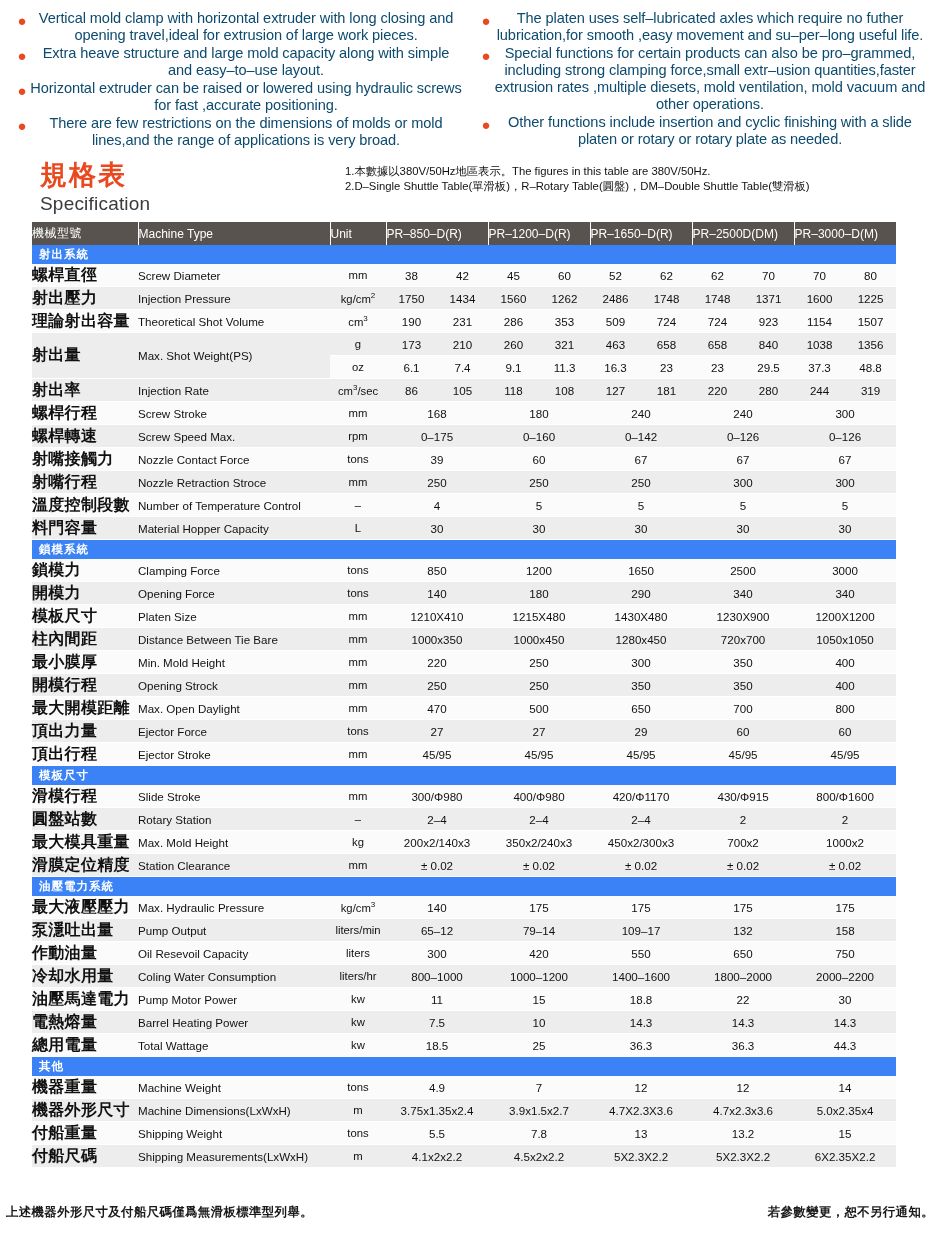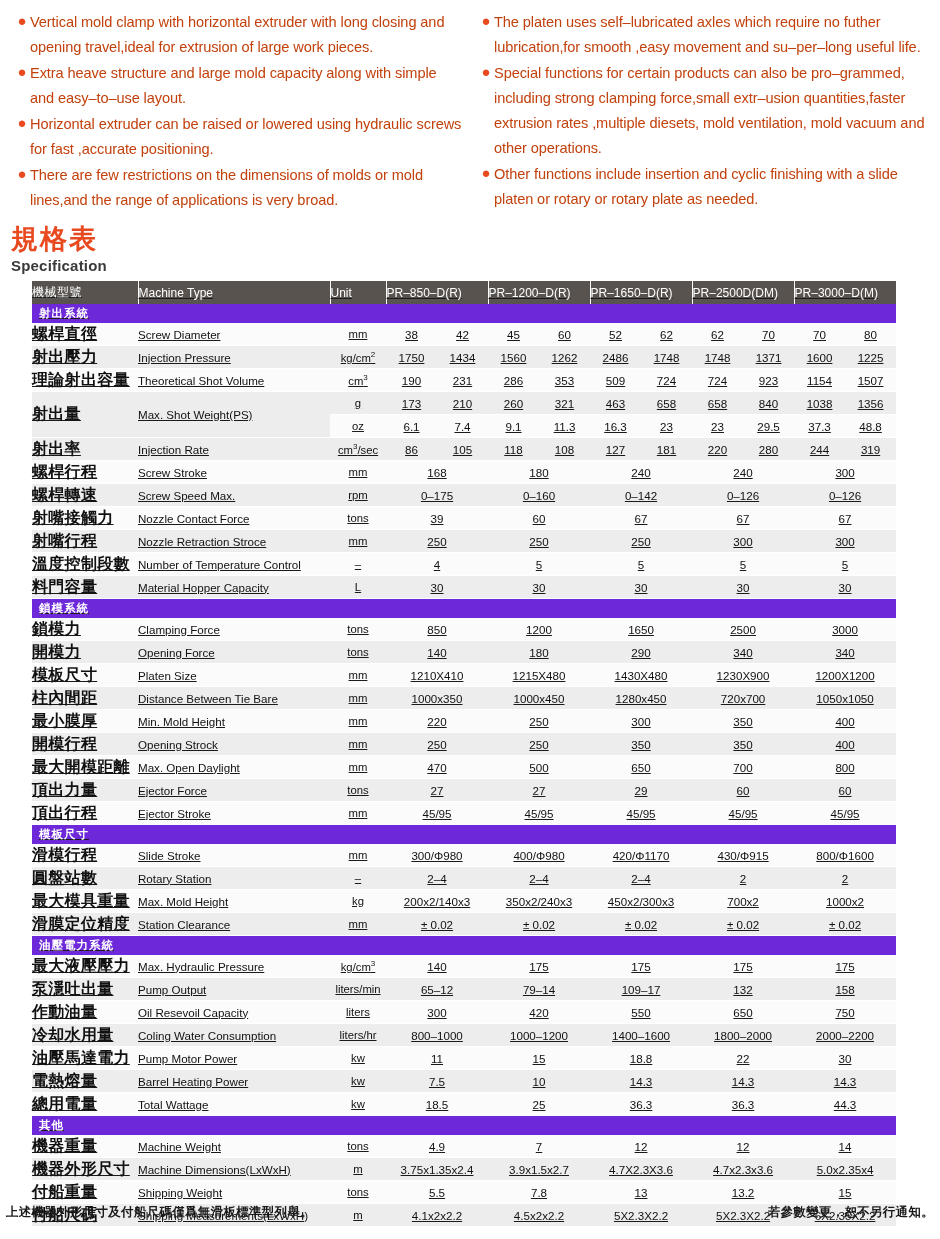--- a/index.html
+++ b/index.html
@@ -27,59 +27,58 @@
     color:#e8491f;
     font-size:15px;
     line-height:19px;
     width:16px;
     flex:0 0 16px;
     text-align:center;
     padding-top:1px;
   }
   .feat-text{
     font-size:14.6px;
-    line-height:25px;
-    color:#c2410c;
+    line-height:17px;
+    color:#0c4a6e;
     letter-spacing:-0.1px;
+    text-align:center;
   }
   
   .title-block{
     display:flex;
     align-items:flex-start;
-    padding:10px 14px 0 11px;
+    padding:10px 14px 0 40px;
   }
   .title-left{width:305px;}
   .spec-cn{
     font-size:27px;
     font-weight:700;
     color:#e8491f;
     font-family:"DejaVu Sans",sans-serif;
     letter-spacing:2px;
     line-height:30px;
   }
   .spec-en{
-    font-size:15px;
+    font-size:19px;
     color:#3a3a3a;
     margin-top:3px;
     letter-spacing:0.2px;
-    font-weight:bold;
   }
   .remarks{
     font-size:11.3px;
     line-height:14.6px;
     color:#111;
     padding-top:4px;
     font-family:"Liberation Sans","DejaVu Sans",sans-serif;
   }
   .remarks div{white-space:nowrap;}
   
   .spec-table-wrap{
     padding:7px 0 0 0;
     margin:0 32px 12px 32px;
-    text-decoration:underline;
   }
   table.spec{
     border-collapse:collapse;
     width:862px;
     table-layout:fixed;
     font-size:11.5px;
   }
   table.spec td,table.spec th{
     padding:0;
     margin:0;
@@ -93,21 +92,21 @@
     font-size:12px;
     border-right:1px solid #ffffff;
     vertical-align:middle;
   }
   tr.hdr th:last-child{border-right:none;}
   th.h-cn{text-align:left;padding-left:7px;font-weight:bold;font-family:"DejaVu Sans",sans-serif;font-size:11.5px;letter-spacing:0.5px;}
   th.h-en{text-align:left;padding-left:7px;}
   th.h-unit,th.h-model{text-align:left;}
   
   tr.section td{
-    background:#6d28d9;
+    background:#3b82f6;
     color:#ffffff;
     height:19px;
     font-weight:bold;
     font-size:11.5px;
     font-family:"DejaVu Sans",sans-serif;
     text-align:left;
     padding-left:7px;
     letter-spacing:1px;
   }
   
@@ -188,20 +187,22 @@
       </div>
     </div>
 </div>
 
 <div class="title-block">
   <div class="title-left">
     <div class="spec-cn">規格表</div>
     <div class="spec-en">Specification</div>
   </div>
   <div class="remarks">
+    <div>1.本數據以380V/50Hz地區表示。The figures in this table are 380V/50Hz.</div>
+    <div>2.D–Single Shuttle Table(單滑板)，R–Rotary Table(圓盤)，DM–Double Shuttle Table(雙滑板)</div>
   </div>
 </div>
 
 <div class="spec-table-wrap">
   <table class="spec">
     <colgroup>
       <col style="width:106px">
       <col style="width:192px">
       <col style="width:56px">
       <col style="width:51px">

